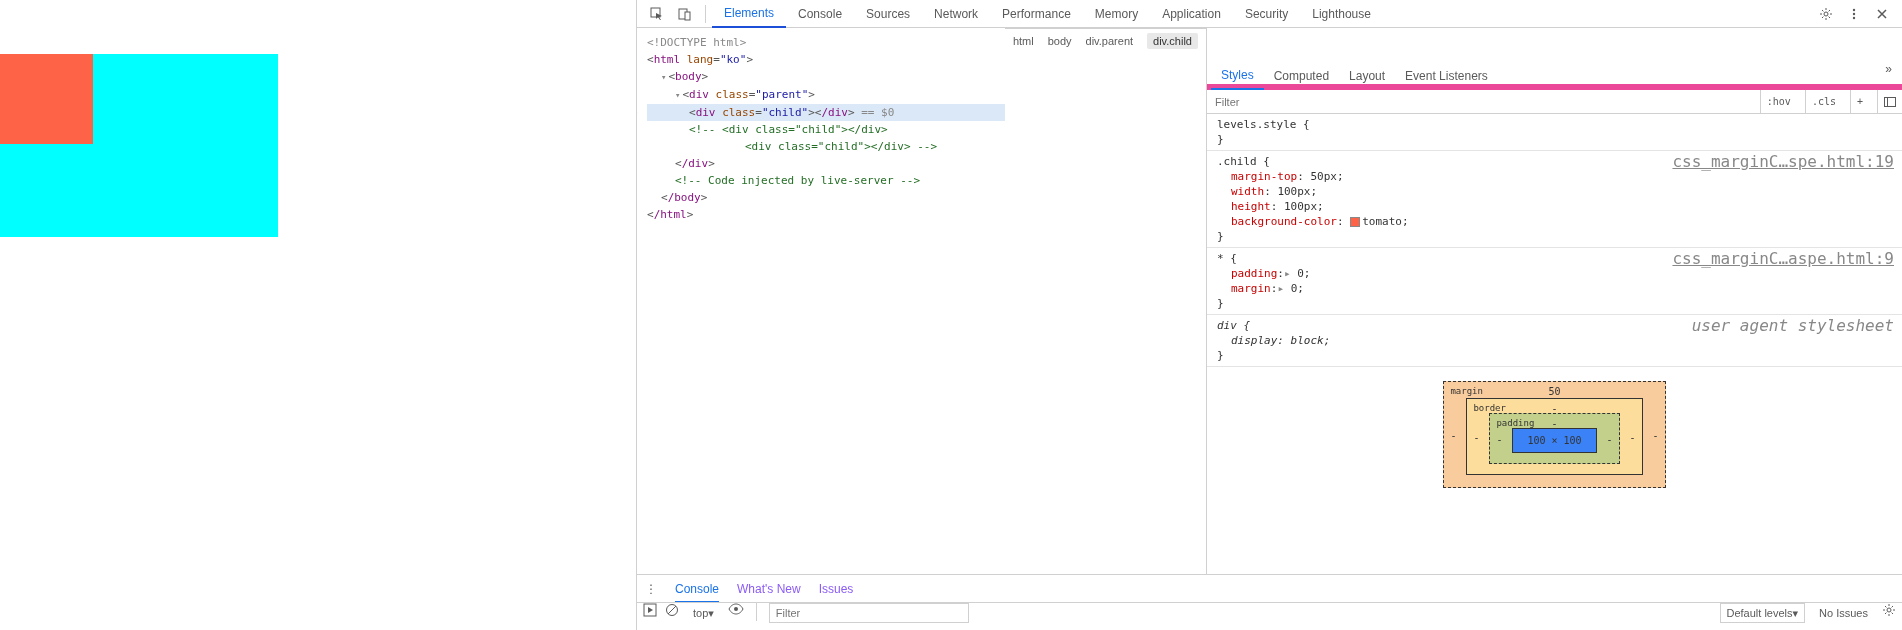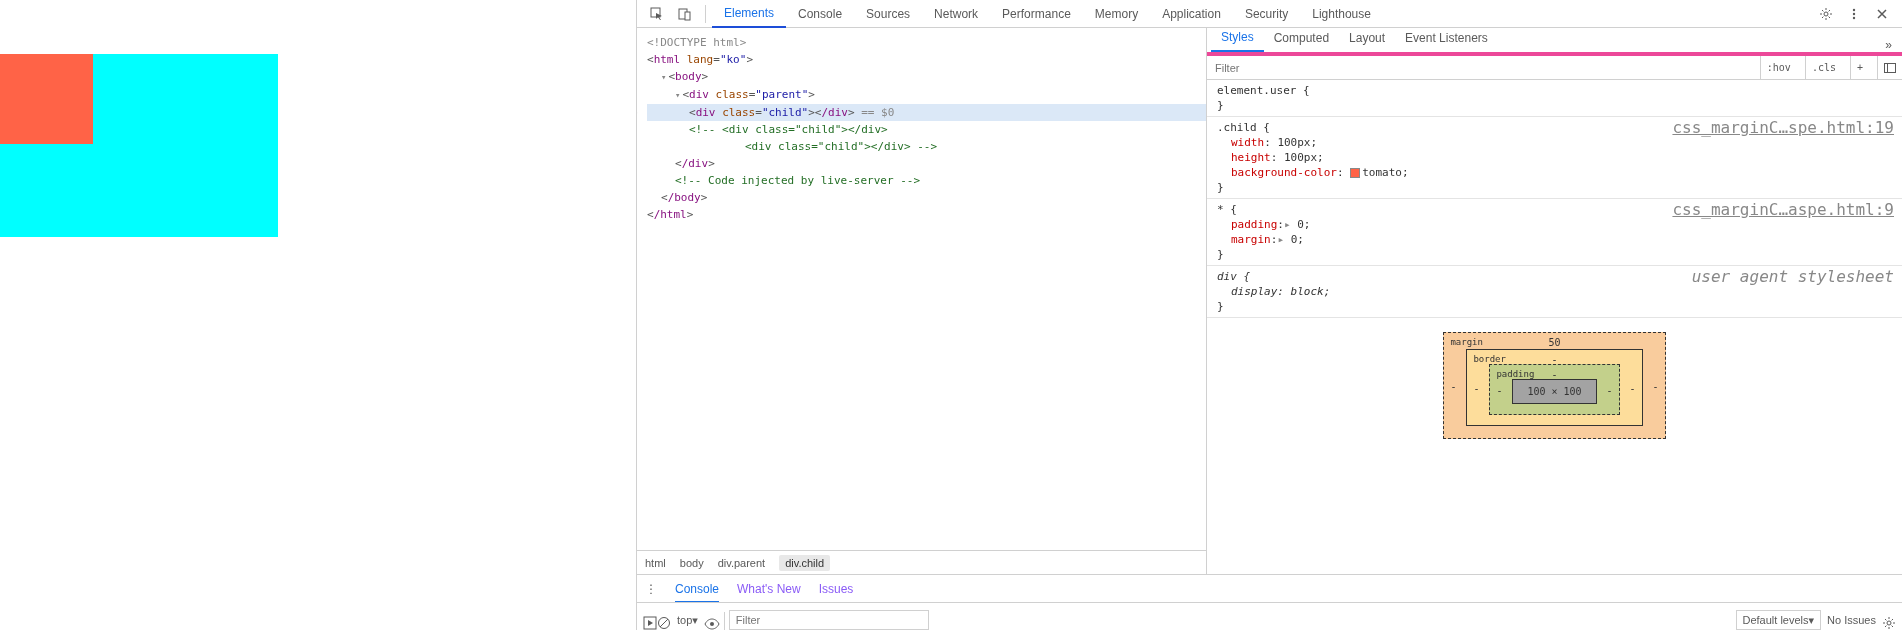--- a/index.html
+++ b/index.html
@@ -8,61 +8,61 @@
 .rendered { width:636px; height:100%; background:#fff; position:relative; padding-top:4px; }
 .parent-box { width:278px; height:183px; background:cyan; position:relative; margin-top:50px; }
 .child-box { width:93px; height:90px; background:tomato; position:absolute; top:0; left:0; }
 .devtools { flex:1; display:flex; flex-direction:column; border-left:1px solid #d0d0d0; background:#fff; }
 .dt-tabs { display:flex; align-items:center; height:28px; border-bottom:1px solid #d0d0d0; padding:0 6px; }
 .dt-tabs .ico { width:20px; height:20px; display:flex; align-items:center; justify-content:center; color:#5a5a5a; margin:0 4px; cursor:pointer; }
 .dt-tabs .tab { padding:0 12px; height:28px; display:flex; align-items:center; color:#5a5a5a; cursor:pointer; }
 .dt-tabs .tab.active { color:#1a73e8; border-bottom:2px solid #1d4ed8; }
 .dt-tabs .right { margin-left:auto; display:flex; align-items:center; }
 .dt-body { flex:1; display:flex; min-height:0; }
-.elements-pane { width:570px; display:flex; flex-direction:column; border-right:1px solid #d0d0d0; }
+.elements-pane { width:570px; display:flex; flex-direction:row; border-right:1px solid #d0d0d0; }
 .dom-tree { flex:1; padding:6px 0 6px 10px; font-family:Menlo,Consolas,monospace; font-size:11px; line-height:17px; overflow:auto; white-space:nowrap; }
 .dom-tree .ln { padding-left:0; }
 .dom-tree .i1 { padding-left:14px; } .dom-tree .i2 { padding-left:28px; } .dom-tree .i3 { padding-left:42px; } .dom-tree .i5 { padding-left:98px; }
 .dom-tree .sel { background:#dbe8f7; position:relative; }
 .dom-tree .sel::before { content:"⋯"; position:absolute; left:-16px; color:#888; }
 .tag { color:#881280; } .attr-n { color:#994500; } .attr-v { color:#1a1aa6; } .punct { color:#555; } .cmt { color:#236e25; } .gray { color:#888; }
 .arrow::before { content:"▸"; color:#888; margin-right:2px; font-size:9px; }
 .arrow-d::before { content:"▾"; color:#888; margin-right:2px; font-size:9px; }
 .crumbs { height:24px; border-top:1px solid #d0d0d0; display:flex; align-items:center; padding:0 8px; gap:14px; font-size:11px; }
 .crumbs span { color:#5a5a5a; cursor:pointer; }
 .crumbs span.active { background:#e8e8e8; color:#333; padding:2px 6px; border-radius:2px; }
 .styles-pane { flex:1; display:flex; flex-direction:column; min-width:0; }
-.sp-tabs { display:flex; align-items:flex-end; height:28px; border-bottom:4px solid #ec4899; padding:0 4px; }
+.sp-tabs { display:flex; align-items:flex-start; height:28px; border-bottom:6px solid #ec4899; padding:0 4px;margin-top:34px; }
 .sp-tabs .tab { padding:0 10px; height:28px; display:flex; align-items:center; color:#5a5a5a; cursor:pointer; }
 .sp-tabs .tab.active { color:#1a73e8; border-bottom:2px solid #1a73e8; }
 .sp-tabs .more { margin-left:auto; padding:0 6px; color:#5a5a5a; cursor:pointer; }
 .sp-filter { display:flex; align-items:center; height:24px; border-bottom:1px solid #d0d0d0; }
 .sp-filter input { flex:1; border:0; outline:0; padding:0 8px; font-size:11px; height:100%; }
 .sp-filter .btns { display:flex; align-items:center; gap:8px; }
 .sp-filter .btns span { font-family:Menlo,monospace; font-size:10px; color:#5a5a5a; padding:0 6px; border-left:1px solid #d0d0d0; height:24px; display:flex; align-items:center; cursor:pointer; }
 .rules { flex:1; overflow:auto; font-family:Menlo,Consolas,monospace; font-size:11px; line-height:15px; }
 .rule { padding:3px 8px 3px 10px; border-bottom:1px solid #e4e4e4; }
 .rule .hdr { display:flex; }
 .rule .src { margin-left:auto; color:#888; text-decoration:underline; font-size:16px; }
 .rule .ua { font-style:italic; }
 .selector { color:#333; } .prop { color:#c80000; margin-left:14px; } .val { color:#333; } .swatch { display:inline-block; width:10px; height:10px; background:tomato; border:1px solid #888; vertical-align:middle; margin-right:2px; }
 .box-model { padding:14px 0 0 0; display:flex; justify-content:center; }
 .bm { position:relative; font-family:monospace; font-size:10px; text-align:center; }
 .bm-margin { background:#f9cc9d; border:1px dashed #333; padding:16px 22px 12px 22px; position:relative; }
 .bm-border { background:#fddd9b; border:1px solid #333; padding:14px 22px 10px 22px; position:relative;text-align:center; }
 .bm-padding { background:#c3d08b; border:1px dashed #333; padding:14px 22px 10px 22px; position:relative; }
-.bm-content { background:#a3a3a3; border:1px solid #333; padding:4px 14px; }
+.bm-content { background:#3b82f6; border:1px solid #333; padding:4px 14px; }
 .bm-label { position:absolute; top:2px; left:6px; font-size:9px; }
 .bm-top { position:absolute; top:2px; left:50%; transform:translateX(-50%); }
 .bm-side { position:absolute; top:50%; transform:translateY(-50%); }
 .console-bar { height:28px; border-top:1px solid #d0d0d0; display:flex; align-items:center; gap:18px; padding:0 8px; }
 .console-bar .tab { color:#8b5cf6; cursor:pointer; }
 .console-bar .tab.active { color:#1a73e8; border-bottom:2px solid #1a73e8; padding-bottom:5px; margin-bottom:-7px; }
 .console-bar .dots { color:#5a5a5a; cursor:pointer; }
-.console-tools { height:28px; border-top:1px solid #d0d0d0; display:flex; align-items:flex-end; padding:0 6px; gap:0; font-size:11px; color:#5a5a5a; }
+.console-tools { height:28px; border-top:1px solid #d0d0d0; display:flex; align-items:flex-start; padding:0 6px; gap:8px; font-size:11px; color:#5a5a5a; }
 .console-tools .sep { width:1px; height:18px; background:#d0d0d0; margin:0 4px; }
 .console-tools input { border:1px solid #d0d0d0; outline:0; padding:2px 6px; font-size:11px; height:20px; }
 .console-tools .filter-inp { width:200px; }
 .console-tools .dd { border:1px solid #d0d0d0; padding:2px 6px; height:20px; display:flex; align-items:center; cursor:pointer; }
 .console-tools .dd.noborder { border:0; }
 svg { display:block; }
 </style>
 </head>
 <body>
 
@@ -159,28 +159,29 @@
             <span>
                 <svg width="12" height="10" viewBox="0 0 12 10">
                   <rect x="0.5" y="0.5" width="11" height="9" fill="none" stroke="#5a5a5a"></rect>
                   <line x1="3.5" y1="0" x2="3.5" y2="10" stroke="#5a5a5a"></line>
                 </svg>
               </span>
           </div>
         </div>
         <div class="rules">
           <div class="rule">
-            <div>element.user {</div>
+            <div>levels.style {</div>
             <div>}</div>
           </div>
           <div class="rule">
             <div class="hdr">
                 <span class="selector">.child {</span>
                 <span class="src">css_marginC…spe.html:19</span>
               </div>
+            <div><span class="prop">margin-top</span>: <span class="val">50px;</span></div>
             <div><span class="prop">width</span>: <span class="val">100px;</span></div>
             <div><span class="prop">height</span>: <span class="val">100px;</span></div>
             <div><span class="prop">background-color</span>: <span class="swatch"></span><span class="val">tomato;</span></div>
             <div>}</div>
           </div>
           <div class="rule">
             <div class="hdr">
                 <span class="selector">* {</span>
                 <span class="src">css_marginC…aspe.html:9</span>
               </div>

